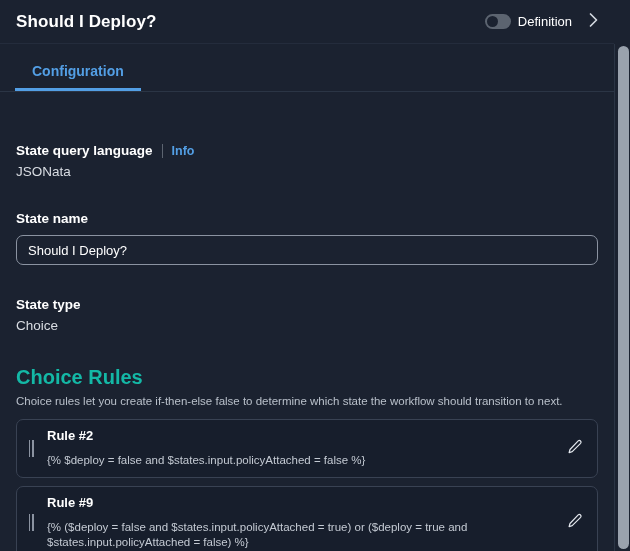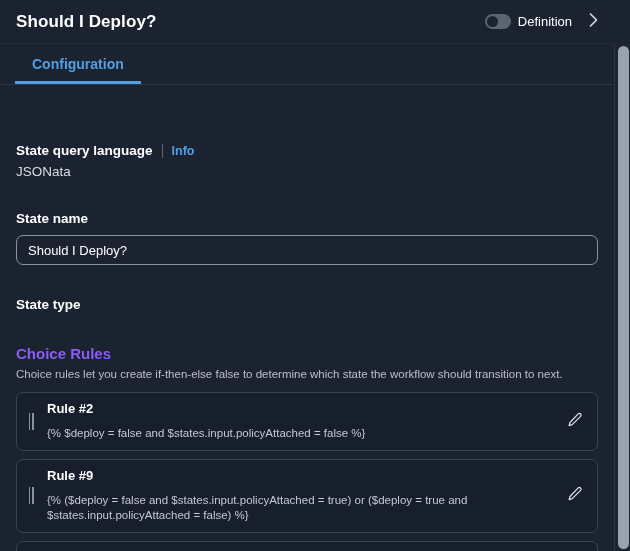--- a/index.html
+++ b/index.html
@@ -93,21 +93,21 @@
     color: #d3d8df;
     cursor: pointer;
     padding: 2px 4px;
     display: flex;
     align-items: center;
   }
 
   
   .tabs {
     position: absolute;
-    left: 0; top: 37px;
+    left: 0; top: 44px;
     width: 614px;
     padding-top: 19px;
   }
 
   .tab-strip {
     display: flex;
     padding: 0 16px;
     border-bottom: 1px solid #2b3545;
   }
 
@@ -177,23 +177,23 @@
     border: 1px solid #8b93a1;
     border-radius: 7px;
     color: #ffffff;
     font-family: "Liberation Sans", sans-serif;
     font-size: 13px;
     padding: 0 11px;
     outline: none;
   }
 
   .choice-head {
-    font-size: 15px;
-    font-weight: bold;
-    color: #8b5cf6;
+    font-size: 20px;
+    font-weight: bold;
+    color: #14b8a6;
     margin-top: 33px;
   }
 
   .choice-desc {
     font-size: 11.5px;
     color: #b9c0ca;
     margin-top: 6px;
   }
 
   
@@ -324,20 +324,21 @@
     <span class="section-label">State query language</span>
     <span class="divider-pipe"></span>
     <span class="info-link">Info</span>
   </div>
   <div class="value-text">JSONata</div>
 
   <div class="field-label">State name</div>
   <input class="text-input" type="text" value="Should I Deploy?" style="">
 
   <div class="field-label">State type</div>
+  <div class="value-text">Choice</div>
 
   <div class="choice-head">Choice Rules</div>
   <div class="choice-desc">Choice rules let you create if-then-else false to determine which state the workflow should transition to next.</div>
 
   <div class="rules">
 
     <div class="rule-card">
       <div class="drag-handle">
           <span></span>
           <span></span>

